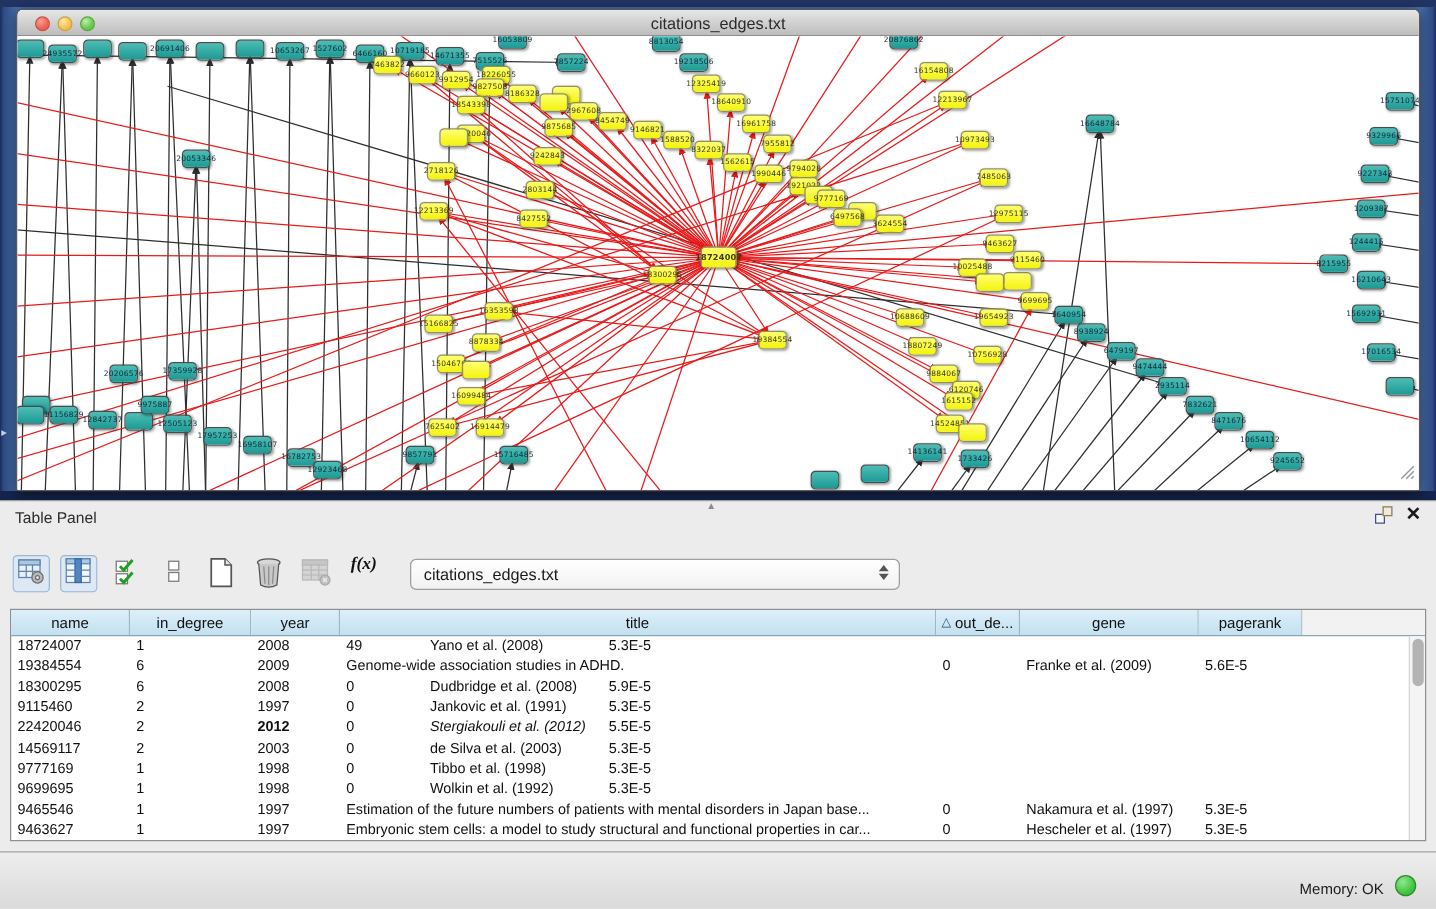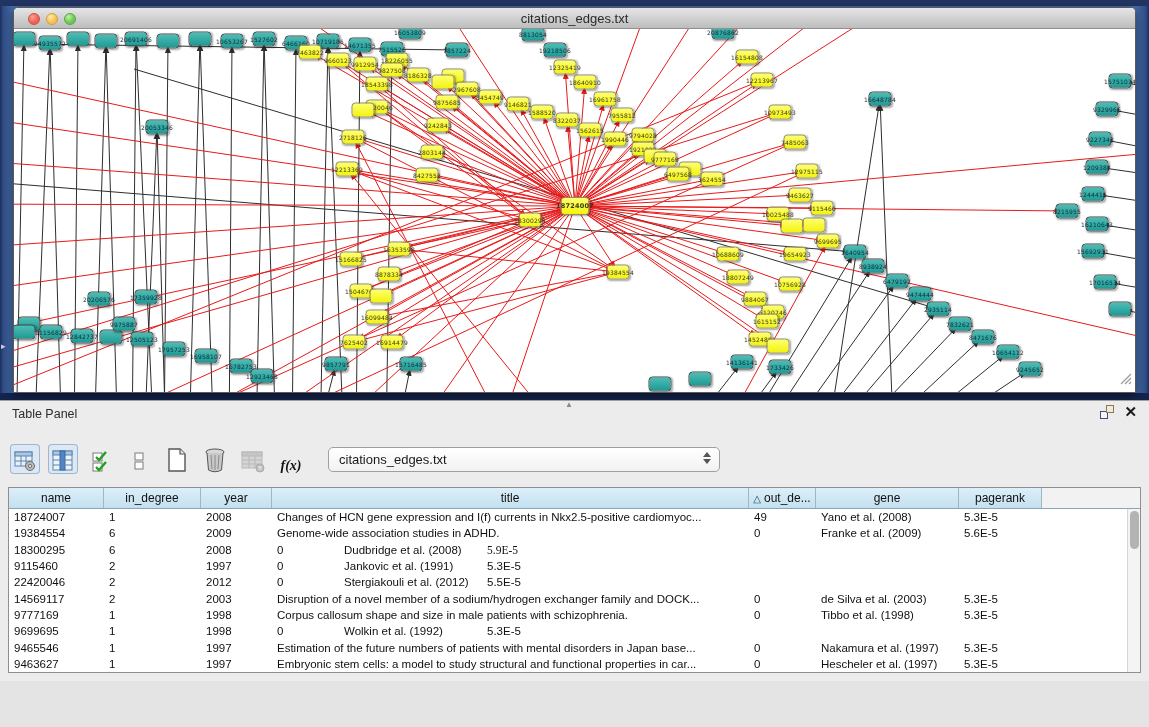--- a/index.html
+++ b/index.html
@@ -50,21 +50,21 @@
     background:#ececec; border-top:1px solid #9f9f9f; }
   .split-handle { position:absolute; left:565px; top:-1px; font-size:8px; color:#8a8a8a; }
   .panel-title { position:absolute; left:12px; top:6px; font-size:12.5px; color:#2c2c2c; }
   .panel-controls { position:absolute; right:12px; top:4px; display:flex; gap:10px; align-items:center; }
   .float-ico { width:14px; height:14px; position:relative; }
   .float-ico .sq1 { position:absolute; left:0; bottom:0; width:8px; height:8px; border:1px solid #3d4f86; background:#f6f6f6; }
   .float-ico .sq2 { position:absolute; right:0; top:0; width:8px; height:8px; border:1px solid #8a7b4f; background:#efeadb; }
   .close-x { font-size:15px; font-weight:bold; color:#1a1a1a; line-height:14px; }
 
   .toolbar { position:absolute; left:10px; top:40px; height:36px; display:flex; align-items:center; gap:8px; }
-  .tbtn { width:30px; height:30px; display:flex; align-items:flex-end; justify-content:center; border-radius:4px; }
+  .tbtn { width:30px; height:30px; display:flex; align-items:flex-start; justify-content:center; border-radius:4px; }
   .tbtn.framed { background:#dce8f4; box-shadow:inset 0 0 0 1px #9db6d2; }
   .combo { margin-left:14px; width:392px; height:25px; background:linear-gradient(180deg,#ffffff,#f2f2f2);
     border:1px solid #9f9f9f; border-radius:5px; position:relative;
     font-size:13px; color:#1a1a1a; display:flex; align-items:center; padding-left:10px; }
   .combo .arrows { position:absolute; right:8px; top:4px; }
   .combo .arrows div { width:0; height:0; border-left:4px solid transparent; border-right:4px solid transparent; }
   .combo .arrows .up { border-bottom:5px solid #555; margin-bottom:2px; }
   .combo .arrows .dn { border-top:5px solid #555; }
 
   .datatable { position:absolute; left:8px; top:86px; width:1133px; height:186px;
@@ -758,72 +758,69 @@
           <div class="th" style="width: 83px;">
             <span>pagerank</span>
           </div>
           <div class="th filler"></div>
         </div>
       <div class="tbody" id="tbody">
           <div class="tr">
             <div class="td" style="width: 95px;">18724007</div>
             <div class="td" style="width: 97px;">1</div>
             <div class="td" style="width: 71px;">2008</div>
-            <div class="td" style="width: 477px;">Changes of HCN gene expression and I(f) currents in Nkx2.5-positive cardiomyoc...</div>
             <div class="td" style="width: 67px;">49</div>
             <div class="td" style="width: 143px;">Yano et al. (2008)</div>
             <div class="td" style="width: 83px;">5.3E-5</div>
           </div>
           <div class="tr">
             <div class="td" style="width: 95px;">19384554</div>
             <div class="td" style="width: 97px;">6</div>
             <div class="td" style="width: 71px;">2009</div>
             <div class="td" style="width: 477px;">Genome-wide association studies in ADHD.</div>
             <div class="td" style="width: 67px;">0</div>
             <div class="td" style="width: 143px;">Franke et al. (2009)</div>
             <div class="td" style="width: 83px;">5.6E-5</div>
           </div>
           <div class="tr">
             <div class="td" style="width: 95px;">18300295</div>
             <div class="td" style="width: 97px;">6</div>
             <div class="td" style="width: 71px;">2008</div>
             <div class="td" style="width: 67px;">0</div>
             <div class="td" style="width: 143px;">Dudbridge et al. (2008)</div>
-            <div class="td" style="width: 83px; font-family: Liberation Serif, serif;">5.9E-5</div>
+            <div class="td" style="width: 83px;">5.9E-5</div>
           </div>
           <div class="tr">
             <div class="td" style="width: 95px;">9115460</div>
             <div class="td" style="width: 97px;">2</div>
             <div class="td" style="width: 71px;">1997</div>
             <div class="td" style="width: 67px;">0</div>
             <div class="td" style="width: 143px;">Jankovic et al. (1991)</div>
             <div class="td" style="width: 83px;">5.3E-5</div>
           </div>
           <div class="tr">
             <div class="td" style="width: 95px;">22420046</div>
             <div class="td" style="width: 97px;">2</div>
-            <div class="td" style="width: 71px;">2012</div>
+            <div class="td" style="width: 71px; font-weight: bold;">2012</div>
             <div class="td" style="width: 67px;">0</div>
-            <div class="td" style="width: 143px;">Stergiakouli et al. (2012)</div>
+            <div class="td" style="width: 143px; font-style: italic;">Stergiakouli et al. (2012)</div>
             <div class="td" style="width: 83px;">5.5E-5</div>
           </div>
           <div class="tr">
             <div class="td" style="width: 95px;">14569117</div>
             <div class="td" style="width: 97px;">2</div>
             <div class="td" style="width: 71px;">2003</div>
-            <div class="td" style="width: 477px;">Disruption of a novel member of a sodium/hydrogen exchanger family and DOCK...</div>
             <div class="td" style="width: 67px;">0</div>
             <div class="td" style="width: 143px;">de Silva et al. (2003)</div>
             <div class="td" style="width: 83px;">5.3E-5</div>
           </div>
           <div class="tr">
             <div class="td" style="width: 95px;">9777169</div>
             <div class="td" style="width: 97px;">1</div>
             <div class="td" style="width: 71px;">1998</div>
-            <div class="td" style="width: 477px;">Corpus callosum shape and size in male patients with schizophrenia.</div>
             <div class="td" style="width: 67px;">0</div>
             <div class="td" style="width: 143px;">Tibbo et al. (1998)</div>
             <div class="td" style="width: 83px;">5.3E-5</div>
           </div>
           <div class="tr">
             <div class="td" style="width: 95px;">9699695</div>
             <div class="td" style="width: 97px;">1</div>
             <div class="td" style="width: 71px;">1998</div>
             <div class="td" style="width: 67px;">0</div>
             <div class="td" style="width: 143px;">Wolkin et al. (1992)</div>
@@ -848,14 +845,18 @@
             <div class="td" style="width: 83px;">5.3E-5</div>
           </div>
         </div>
       <div class="vscroll">
           <div class="vthumb"></div>
         </div>
     </div>
 
   </div>
 
+  <div class="statusbar">
+    <span class="mem-label">Memory: OK</span>
+    <span class="mem-dot"></span>
+  </div>
 
 </div>
 
 </body></html>

